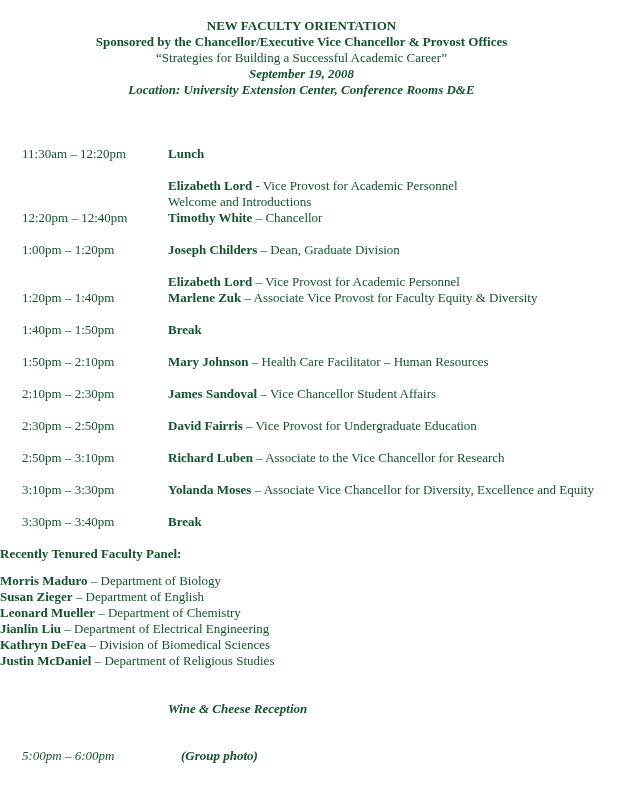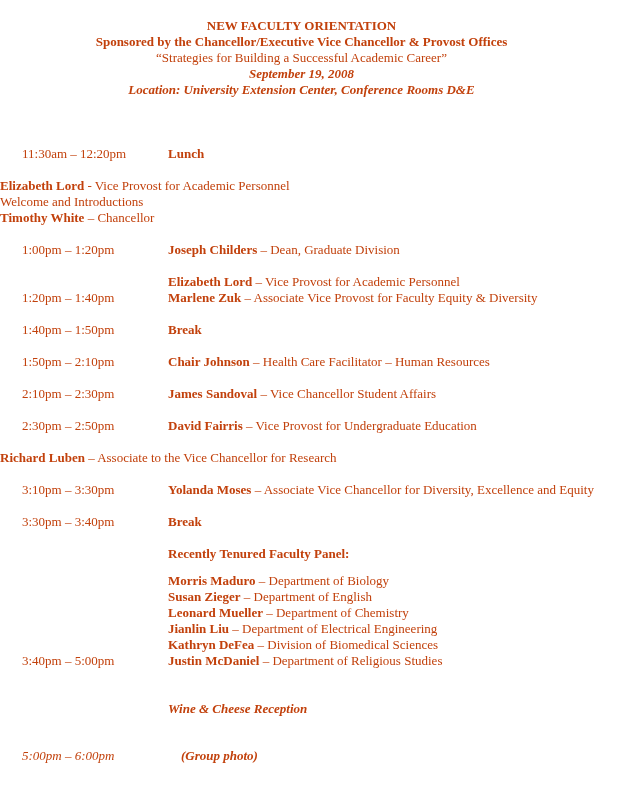--- a/index.html
+++ b/index.html
@@ -3,21 +3,21 @@
 <meta charset="utf-8">
 <style>
   html, body { margin: 0; padding: 0; background: #ffffff; }
   .page {
     position: relative;
     width: 603px;
     height: 803px;
     background: #ffffff;
     font-family: "Liberation Serif", "DejaVu Serif", serif;
     font-size: 13px;
-    color: #c2410c;
+    color: #14532d;
     box-sizing: border-box;
     padding-top: 18px;
     overflow: hidden;
   }
   .doc-header {
     text-align: center;
     line-height: 16px;
   }
   .bold { font-weight: bold; }
   .italic { font-style: italic; }
@@ -55,20 +55,21 @@
   </header>
 
   <main class="schedule" id="schedule">
       <div class="row">
         <div class="time">11:30am – 12:20pm</div>
         <div class="desc">
           <div class="line"><span class="bold">Lunch</span></div>
         </div>
       </div>
       <div class="row">
+        <div class="time">12:20pm – 12:40pm</div>
         <div class="desc">
           <div class="line"><span class="bold">Elizabeth Lord</span><span class=""> - Vice Provost for Academic Personnel</span></div>
           <div class="line"><span class="">Welcome and Introductions</span></div>
           <div class="line"><span class="bold">Timothy White</span><span class=""> – Chancellor</span></div>
         </div>
       </div>
       <div class="row">
         <div class="time">1:00pm – 1:20pm</div>
         <div class="desc">
           <div class="line"><span class="bold">Joseph Childers</span><span class=""> – Dean, Graduate Division</span></div>
@@ -83,54 +84,54 @@
       </div>
       <div class="row">
         <div class="time">1:40pm – 1:50pm</div>
         <div class="desc">
           <div class="line"><span class="bold">Break</span></div>
         </div>
       </div>
       <div class="row">
         <div class="time">1:50pm – 2:10pm</div>
         <div class="desc">
-          <div class="line"><span class="bold">Chair Johnson</span><span class=""> – Health Care Facilitator – Human Resources</span></div>
+          <div class="line"><span class="bold">Mary Johnson</span><span class=""> – Health Care Facilitator – Human Resources</span></div>
         </div>
       </div>
       <div class="row">
         <div class="time">2:10pm – 2:30pm</div>
         <div class="desc">
           <div class="line"><span class="bold">James Sandoval</span><span class=""> – Vice Chancellor Student Affairs</span></div>
         </div>
       </div>
       <div class="row">
         <div class="time">2:30pm – 2:50pm</div>
         <div class="desc">
           <div class="line"><span class="bold">David Fairris</span><span class=""> – Vice Provost for Undergraduate Education</span></div>
         </div>
       </div>
       <div class="row">
+        <div class="time">2:50pm – 3:10pm</div>
         <div class="desc">
           <div class="line"><span class="bold">Richard Luben</span><span class=""> – Associate to the Vice Chancellor for Research</span></div>
         </div>
       </div>
       <div class="row">
         <div class="time">3:10pm – 3:30pm</div>
         <div class="desc">
           <div class="line"><span class="bold">Yolanda Moses</span><span class=""> – Associate Vice Chancellor for Diversity, Excellence and Equity</span></div>
         </div>
       </div>
       <div class="row">
         <div class="time">3:30pm – 3:40pm</div>
         <div class="desc">
           <div class="line"><span class="bold">Break</span></div>
         </div>
       </div>
       <div class="row">
-        <div class="time">3:40pm – 5:00pm</div>
         <div class="desc">
           <div class="line"><span class="bold">Recently Tenured Faculty Panel:</span></div>
           <div class="line blank"></div>
           <div class="line"><span class="bold">Morris Maduro</span><span class=""> – Department of Biology</span></div>
           <div class="line"><span class="bold">Susan Zieger</span><span class=""> – Department of English</span></div>
           <div class="line"><span class="bold">Leonard Mueller</span><span class=""> – Department of Chemistry</span></div>
           <div class="line"><span class="bold">Jianlin Liu</span><span class=""> – Department of Electrical Engineering</span></div>
           <div class="line"><span class="bold">Kathryn DeFea</span><span class=""> – Division of Biomedical Sciences</span></div>
           <div class="line"><span class="bold">Justin McDaniel</span><span class=""> – Department of Religious Studies</span></div>
         </div>

